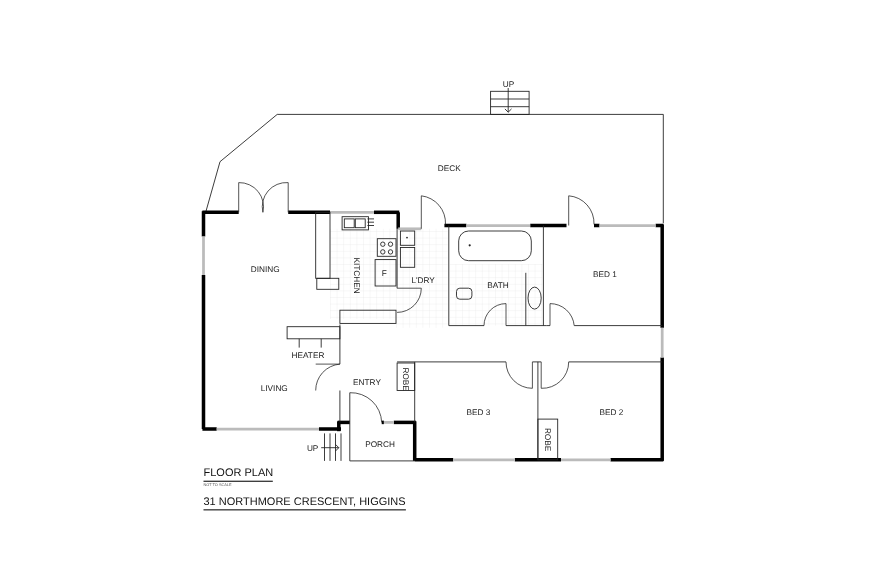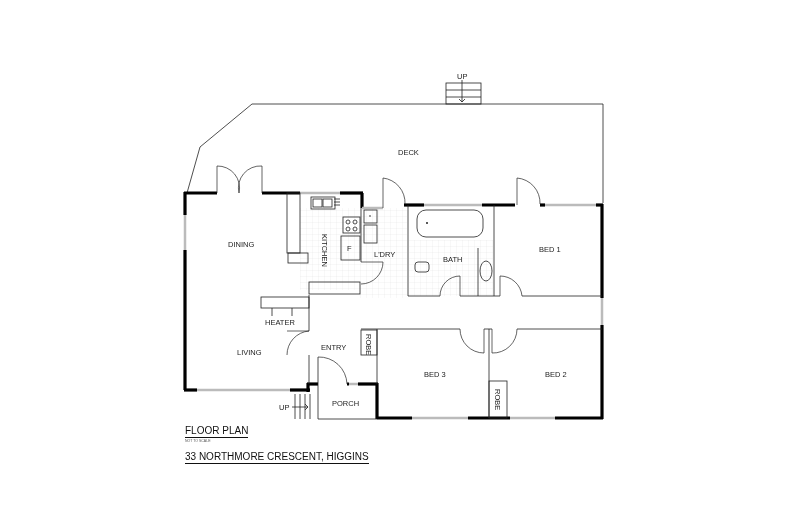--- a/index.html
+++ b/index.html
@@ -194,13 +194,13 @@
   <text x="321" y="350" class="lbl">ENTRY</text>
   <text x="0" y="0" class="lbl" transform="translate(366,334) rotate(90)">ROBE</text>
   <text x="424" y="377" class="lbl">BED 3</text>
   <text x="545" y="377" class="lbl">BED 2</text>
   <text x="0" y="0" class="lbl" transform="translate(495,389) rotate(90)">ROBE</text>
   <text x="332" y="406" class="lbl">PORCH</text>
 </svg>
 
 <div class="title">FLOOR PLAN</div>
 <div class="subtitle">NOT TO SCALE</div>
-<div class="address">33 NORTHMORE CRESCENT, HIGGINS</div>
+<div class="address">31 NORTHMORE CRESCENT, HIGGINS</div>
 
 </body></html>

